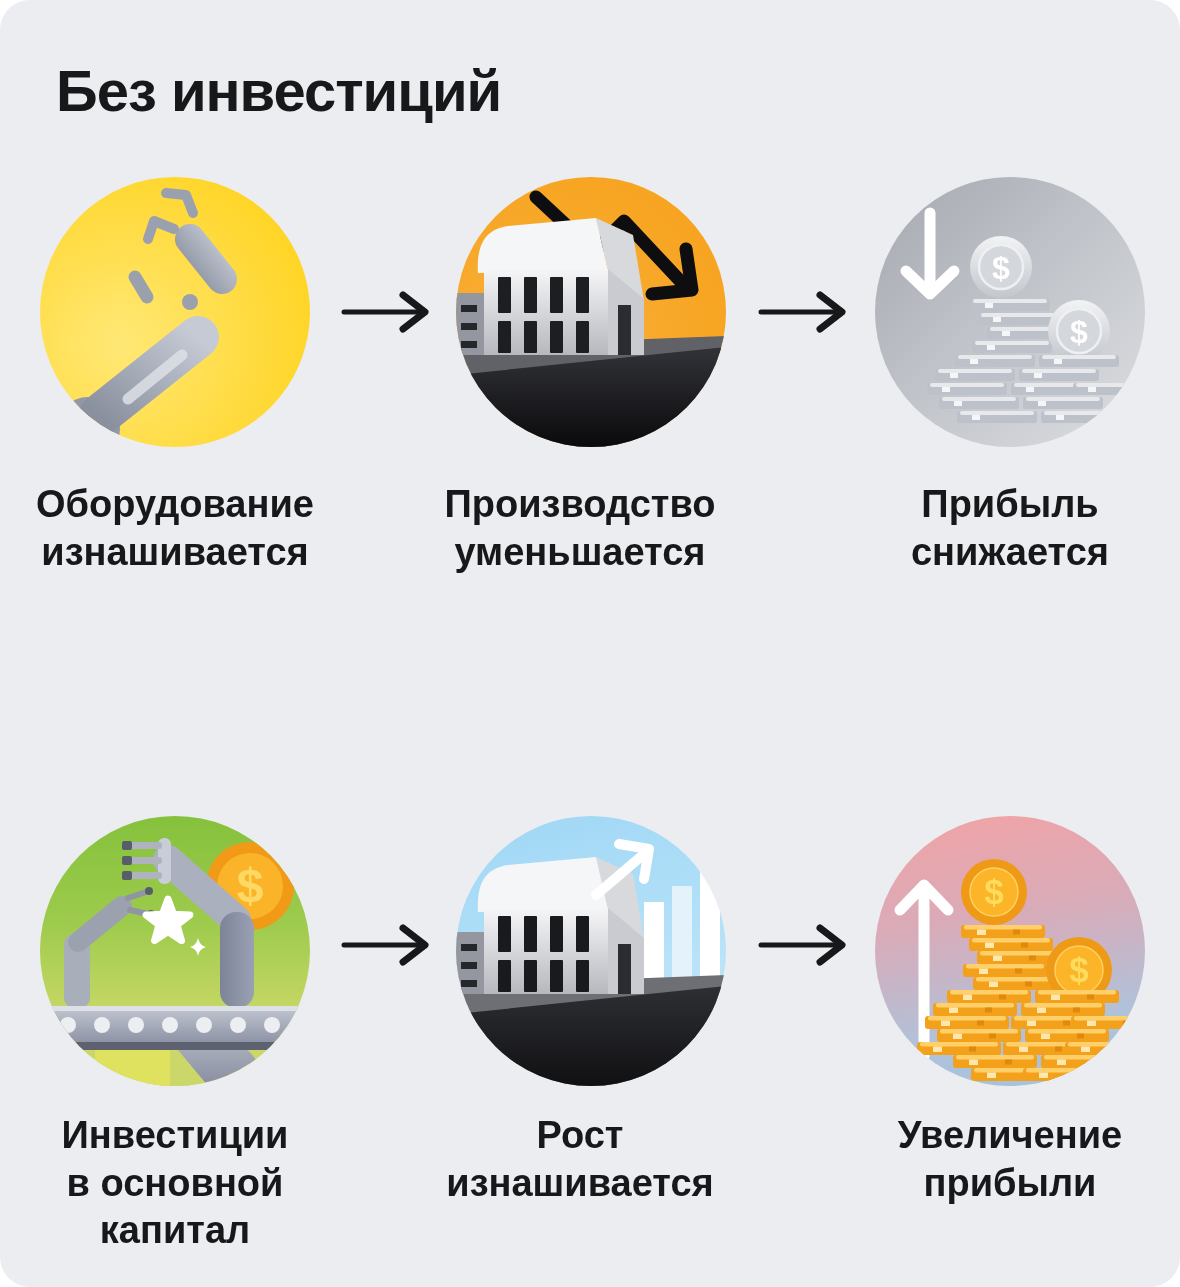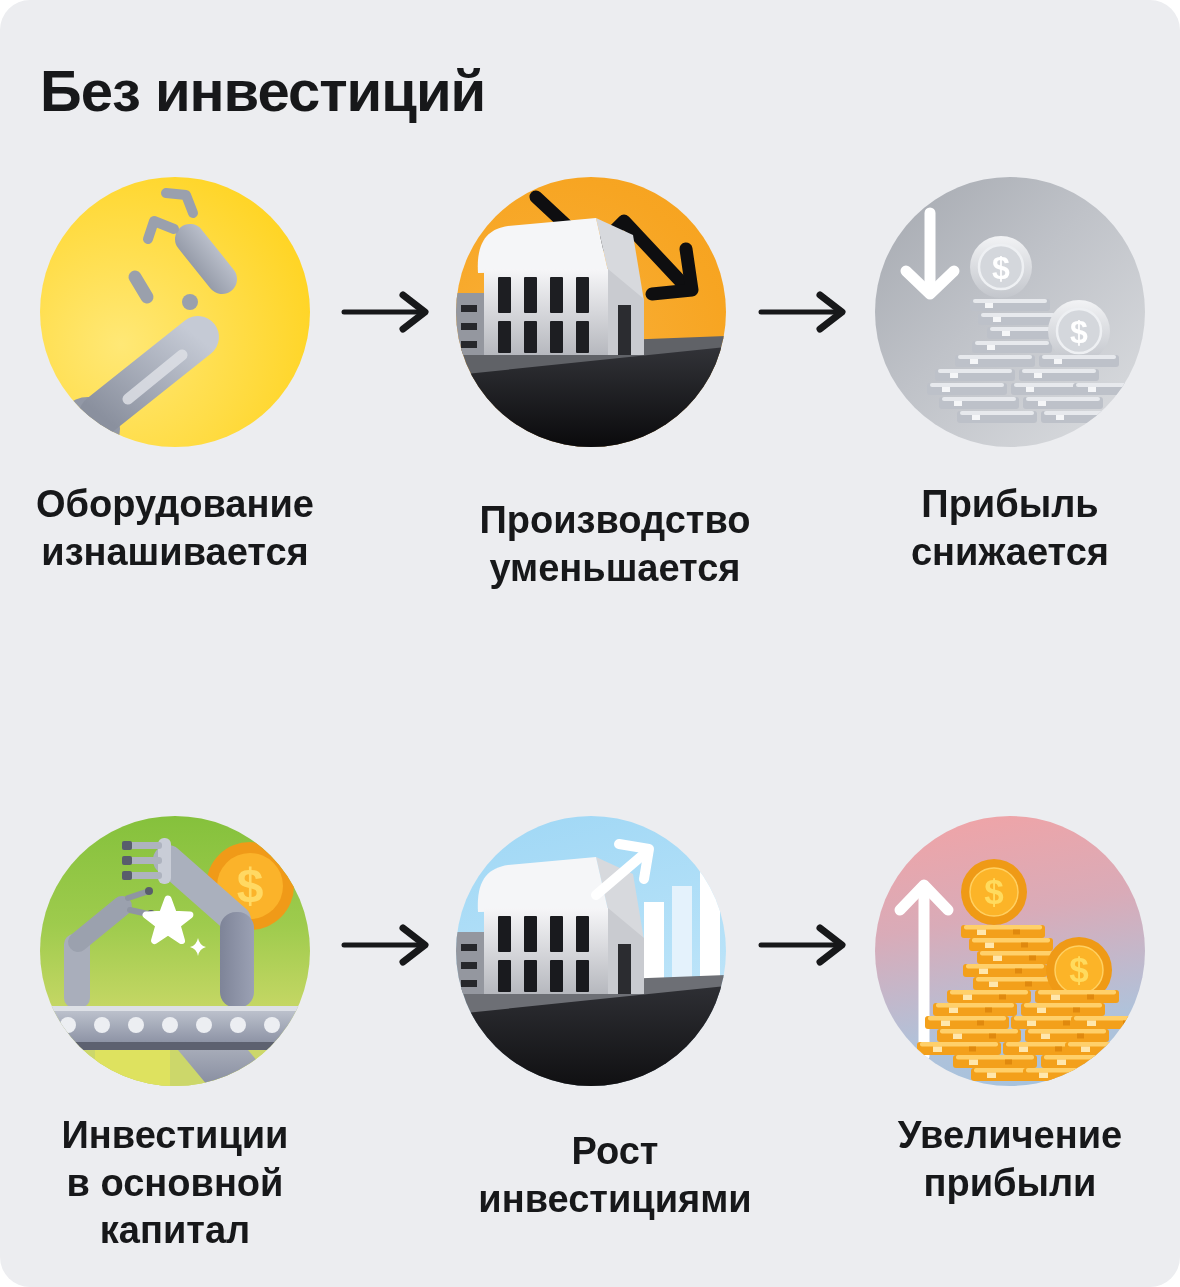--- a/index.html
+++ b/index.html
@@ -1,40 +1,40 @@
 <!DOCTYPE html>
 <html><head>
 <meta charset="utf-8">
 <style>
   html,body{margin:0;padding:0;background:#ffffff;}
   body{width:1180px;height:1287px;position:relative;font-family:"Liberation Sans",sans-serif;}
   .card{position:absolute;inset:0;background:#ecedf0;border-radius:30px;overflow:hidden;}
   .sec{position:absolute;inset:0;}
-  .sec-title{position:absolute;left:40px;margin:0;font-size:58px;font-weight:700;letter-spacing:-1px;color:#17181a;line-height:1;}
+  .sec-title{position:absolute;left:56px;margin:0;font-size:58px;font-weight:700;letter-spacing:-1px;color:#17181a;line-height:1;}
   #title-top{top:62px;}
   #title-bottom{top:699px;}
   .circle{position:absolute;width:270px;height:270px;border-radius:50%;overflow:hidden;}
   .circle svg{display:block;width:270px;height:270px;}
   .r1 .circle{top:177px;}
   .r2 .circle{top:816px;}
   .pos-a{left:40px;} .pos-b{left:456px;} .pos-c{left:875px;}
   .c1{background:radial-gradient(130% 130% at 30% 62%, #ffe876 0%, #ffd527 55%, #fecb06 100%);}
   .c2{background:radial-gradient(125% 125% at 32% 68%, #f9b13c 0%, #f7a522 55%, #f49d18 100%);}
   .c3{background:linear-gradient(135deg, #a4a8af 0%, #bfc2c8 45%, #dcdee1 100%);}
   .c4{background:linear-gradient(180deg, #85c13c 0%, #9ecb4d 40%, #c6d765 72%, #cdd76a 100%);}
   .c5{background:linear-gradient(165deg, #9fd7f5 0%, #b5e1f8 55%, #cfeafa 100%);}
   .c6{background:linear-gradient(170deg, #f2a3a5 0%, #d9abb8 38%, #b0c2da 75%, #a3c2de 100%);}
   .flow-arrow{position:absolute;width:88px;height:44px;}
   .r1 .flow-arrow{top:290px;}
   .r2 .flow-arrow{top:923px;}
   .ar1{left:341px;} .ar2{left:758px;}
   .step-label{position:absolute;width:360px;text-align:center;font-size:38px;font-weight:700;line-height:1.25;color:#17181a;white-space:pre-line;}
   .r1 .step-label{top:481px;}
   .r2 .step-label{top:1112px;}
-  .lp-a{left:-5px;} .lp-b{left:435px;margin-top:16px;} .lp-c{left:830px;}
+  .lp-a{left:-5px;} .lp-b{left:400px;} .lp-c{left:830px;}
   svg text{font-family:"Liberation Sans",sans-serif;}
 </style>
 </head>
 <body>
 
 <div class="card">
 
   <section class="sec r1">
     <h2 class="sec-title" id="title-top">Без инвестиций</h2>
 
@@ -318,18 +318,18 @@
           <circle cx="119" cy="76" r="24" fill="#fcb428" stroke="#ffd061" stroke-width="1.5"></circle>
           <text x="119" y="88" text-anchor="middle" font-size="35" font-weight="bold" fill="#ffdb5e">$</text>
         </g>
       </svg>
     </div>
 
     <div class="step-label lp-a">Инвестиции
 в основной
 капитал</div>
     <div class="step-label lp-b">Рост
-инвестициями</div>
+изнашивается</div>
     <div class="step-label lp-c">Увеличение
 прибыли</div>
   </section>
 
 </div>
 
 </body></html>

